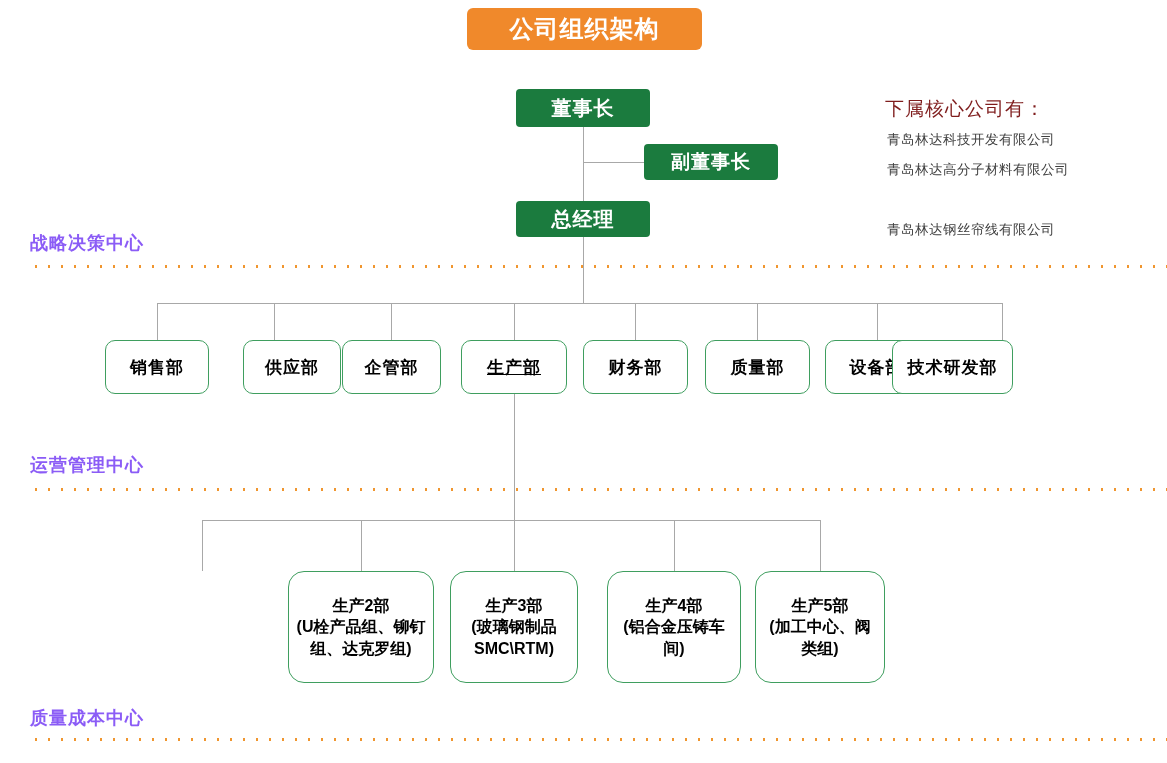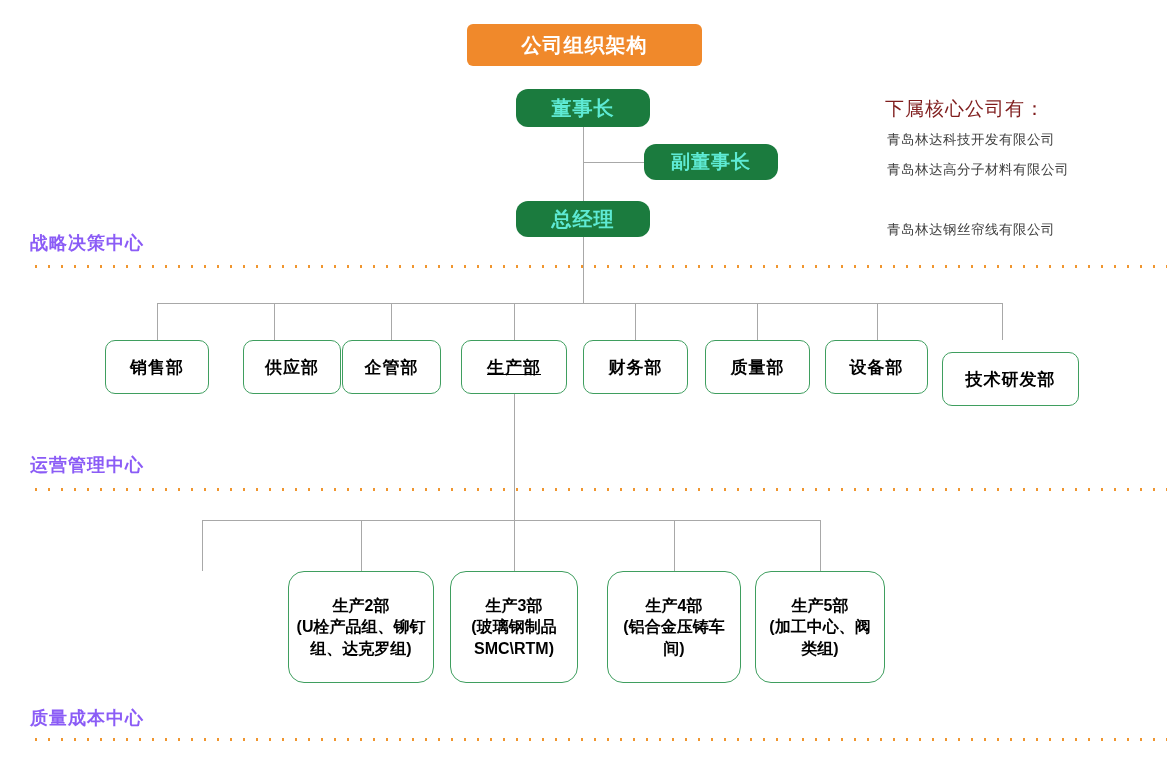--- a/index.html
+++ b/index.html
@@ -7,30 +7,30 @@
     --green-fill:#1B7B3E;
     --green-border:#3F9E5F;
     --line:#A8A8A8;
     --dot:#F0962F;
   }
   *{margin:0;padding:0;box-sizing:border-box;}
   body{background:#ffffff;font-family:"Liberation Sans","DejaVu Sans",sans-serif;}
   .canvas{position:relative;width:1167px;height:763px;background:#fff;overflow:hidden;}
 
   .title-banner{
-    position:absolute;left:467px;top:24px;width:235px;height:42px;
+    position:absolute;left:467px;top:8px;width:235px;height:42px;
     background:var(--orange);border-radius:6px;
     display:flex;align-items:center;justify-content:center;
-    color:#fff;font-size:20px;font-weight:bold;letter-spacing:1px;
+    color:#fff;font-size:24px;font-weight:bold;letter-spacing:1px;
   }
 
   .exec-box{
-    position:absolute;background:var(--green-fill);border-radius:12px;
+    position:absolute;background:var(--green-fill);border-radius:4px;
     display:flex;align-items:center;justify-content:center;
-    color:#5eead4;font-size:20px;font-weight:bold;letter-spacing:1px;
+    color:#ffffff;font-size:20px;font-weight:bold;letter-spacing:1px;
   }
   .chairman{left:516px;top:89px;width:134px;height:38px;}
   .vice-chairman{left:644px;top:144px;width:134px;height:36px;font-size:19px;}
   .gm{left:516px;top:201px;width:134px;height:36px;}
 
   .vline{position:absolute;width:1px;background:var(--line);}
   .hline{position:absolute;height:1px;background:var(--line);}
 
   .dept-box{
     position:absolute;top:340px;height:54px;background:#fff;
@@ -89,21 +89,21 @@
   <div class="vline" style="left:877px;top:303px;height:37px;"></div>
   <div class="vline" style="left:1002px;top:303px;height:37px;"></div>
 
   <div class="dept-box" style="left:105px;width:104px;">销售部</div>
   <div class="dept-box" style="left:243px;width:98px;">供应部</div>
   <div class="dept-box" style="left:342px;width:99px;">企管部</div>
   <div class="dept-box" style="left:461px;width:106px;text-decoration:underline;">生产部</div>
   <div class="dept-box" style="left:583px;width:105px;">财务部</div>
   <div class="dept-box" style="left:705px;width:105px;">质量部</div>
   <div class="dept-box" style="left:825px;width:103px;">设备部</div>
-  <div class="dept-box" style="left:942px;width:137px;margin-top:12px;">技术研发部</div>
+  <div class="dept-box" style="left:892px;width:121px;">技术研发部</div>
 
   <div class="vline" style="left:514px;top:394px;height:126px;"></div>
   <div class="hline" style="left:202px;top:520px;width:618px;"></div>
   <div class="vline" style="left:202px;top:520px;height:51px;"></div>
   <div class="vline" style="left:361px;top:520px;height:51px;"></div>
   <div class="vline" style="left:514px;top:520px;height:51px;"></div>
   <div class="vline" style="left:674px;top:520px;height:51px;"></div>
   <div class="vline" style="left:820px;top:520px;height:51px;"></div>
 
   <div class="prod-box" style="left:288px;width:146px;">生产2部

